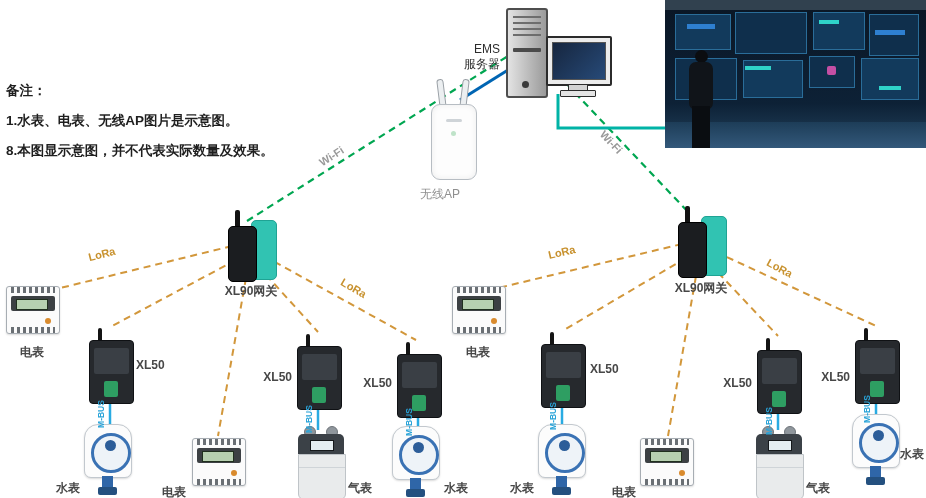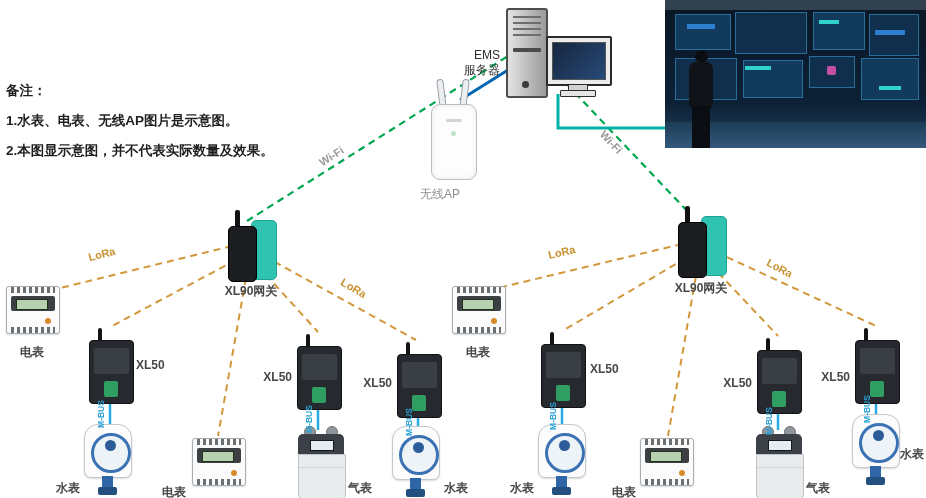--- a/index.html
+++ b/index.html
@@ -10,21 +10,21 @@
   .lora{stroke:#d2973b;stroke-width:2;stroke-dasharray:7 5;}
   .eth{stroke:#0065b3;stroke-width:3;}
   .disp{stroke:#00b3a6;stroke-width:3;fill:none;}
   .mbusln{stroke:#29abe2;stroke-width:2.5;}
 
   
   .notes{position:absolute;left:6px;top:76px;font-size:13.5px;font-weight:700;
          color:#1f1f1f;line-height:30px;white-space:nowrap;}
   .lbl{position:absolute;font-size:12px;color:#474747;white-space:nowrap;font-weight:bold;}
   .center{text-align:center;} .right{text-align:right;}
-  .srv-lbl{position:absolute;left:444px;top:48px;width:56px;text-align:right;
+  .srv-lbl{position:absolute;left:444px;top:42px;width:56px;text-align:right;
            font-size:12px;color:#2c2c2c;line-height:15px;}
   .ap-lbl{position:absolute;left:420px;top:186px;width:66px;
           font-size:12px;color:#8f8f8f;}
   .linklbl{position:absolute;font-size:11px;font-weight:700;color:#9a9a9a;white-space:nowrap;}
   .lora-lbl{color:#c8922f;}
   .mbus-lbl{position:absolute;width:36px;height:10px;font-size:8.5px;font-weight:700;
             color:#29a3d8;text-align:center;transform:rotate(-90deg);line-height:10px;}
 
   
   .tower{position:absolute;left:506px;top:8px;width:38px;height:86px;border:2px solid #4e4e4e;
@@ -142,21 +142,21 @@
     <line class="mbusln" x1="318" y1="408" x2="318" y2="430"></line>
     <line class="mbusln" x1="418" y1="416" x2="418" y2="428"></line>
     <line class="mbusln" x1="562" y1="406" x2="562" y2="426"></line>
     <line class="mbusln" x1="778" y1="412" x2="778" y2="430"></line>
     <line class="mbusln" x1="876" y1="402" x2="876" y2="416"></line>
   </svg>
 
   <div class="notes">
     <div>备注：</div>
     <div>1.水表、电表、无线AP图片是示意图。</div>
-    <div>2.本图显示意图，并不代表实际数量及效果。</div>
+    <div>8.本图显示意图，并不代表实际数量及效果。</div>
   </div>
 
   <div class="tower">
     <div class="tw-vents"></div>
     <div class="tw-slot"></div>
     <div class="tw-pwr"></div>
   </div>
   <div class="mon">
     <div class="mon-scr"></div>
   </div>

